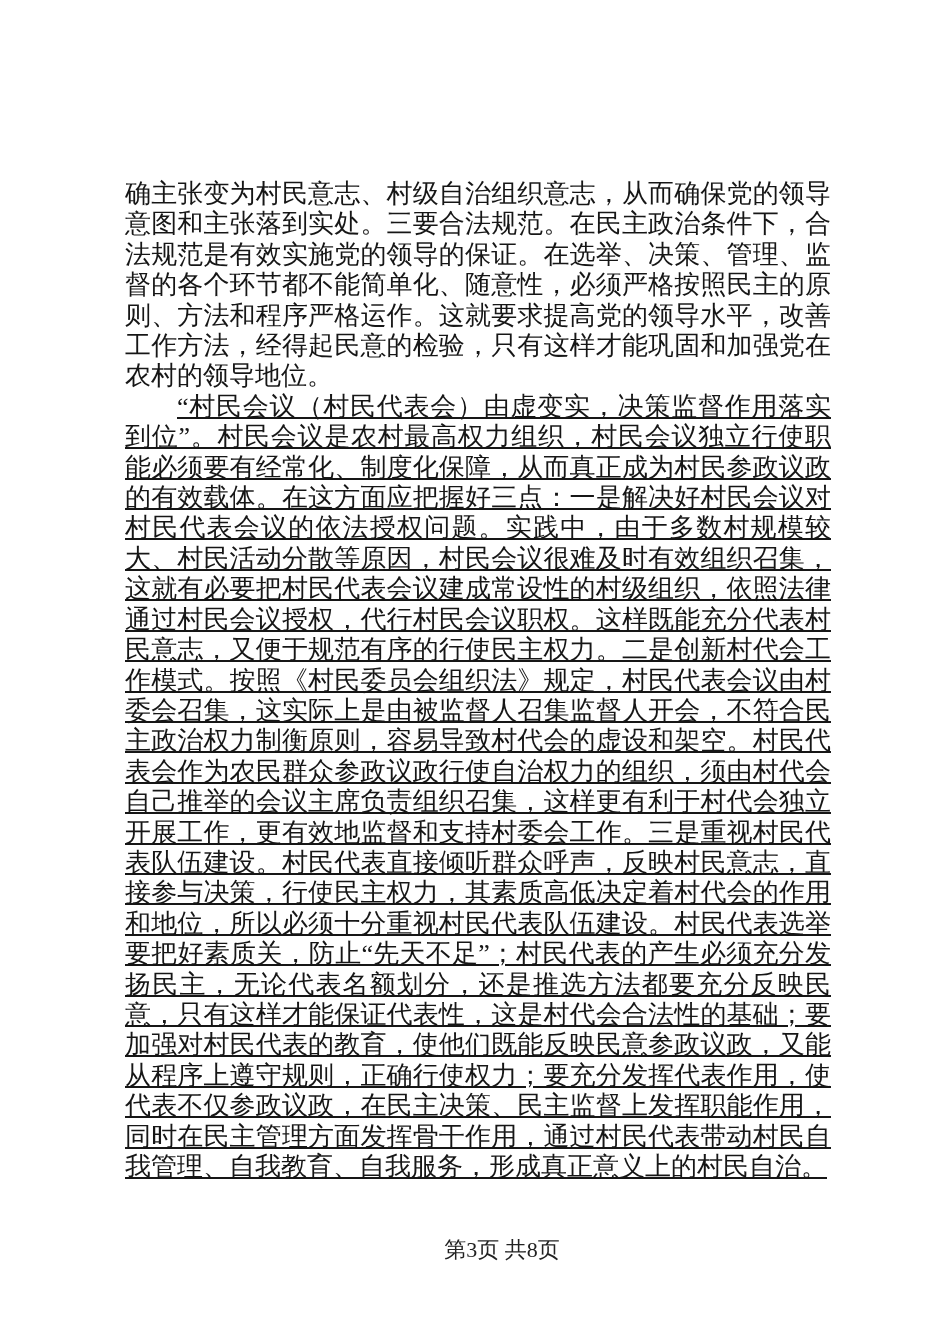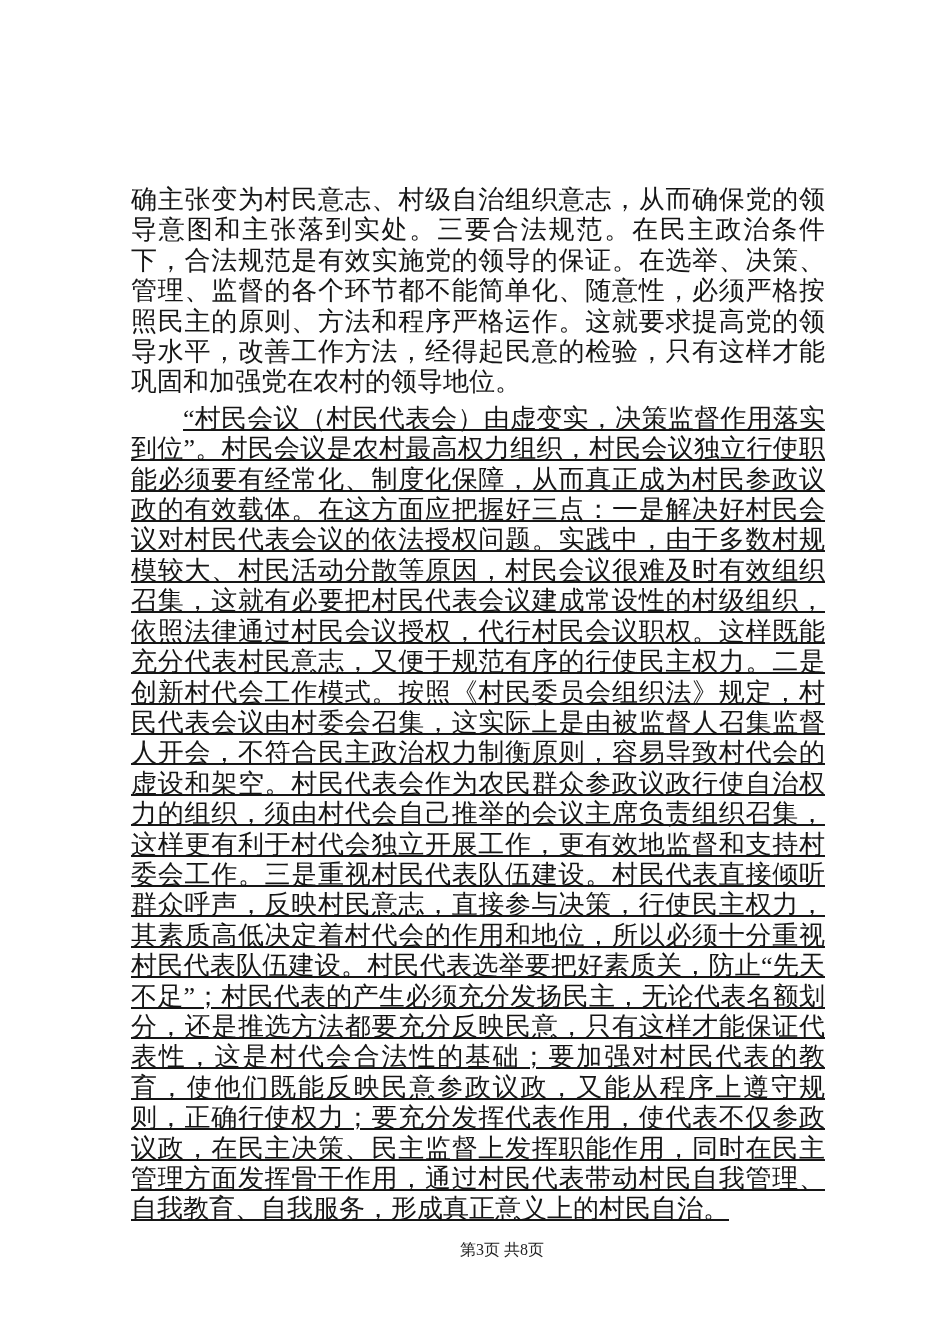--- a/index.html
+++ b/index.html
@@ -20,34 +20,34 @@
     left: 125px;
     top: 179px;
     width: 706px;
     font-size: 26px;
     line-height: 30.4px;
     color: #161616;
     text-align: justify;
     letter-spacing: 0;
   }
   .content p {
-    margin: 6px;
+    margin: 0;
     padding: 0;
   }
   .para-indent {
     text-indent: 2em;
     text-decoration: underline;
   }
   .page-footer {
     position: absolute;
     left: 54px;
     right: 0;
     top: 1238px;
     text-align: center;
-    font-size: 16px;
+    font-size: 22px;
     line-height: 24px;
     color: #222222;
   }
 </style>
 </head>
 <body>
 
 <div class="page">
   <main class="content">
     <p>确主张变为村民意志、村级自治组织意志，从而确保党的领导意图和主张落到实处。三要合法规范。在民主政治条件下，合法规范是有效实施党的领导的保证。在选举、决策、管理、监督的各个环节都不能简单化、随意性，必须严格按照民主的原则、方法和程序严格运作。这就要求提高党的领导水平，改善工作方法，经得起民意的检验，只有这样才能巩固和加强党在农村的领导地位。</p>

